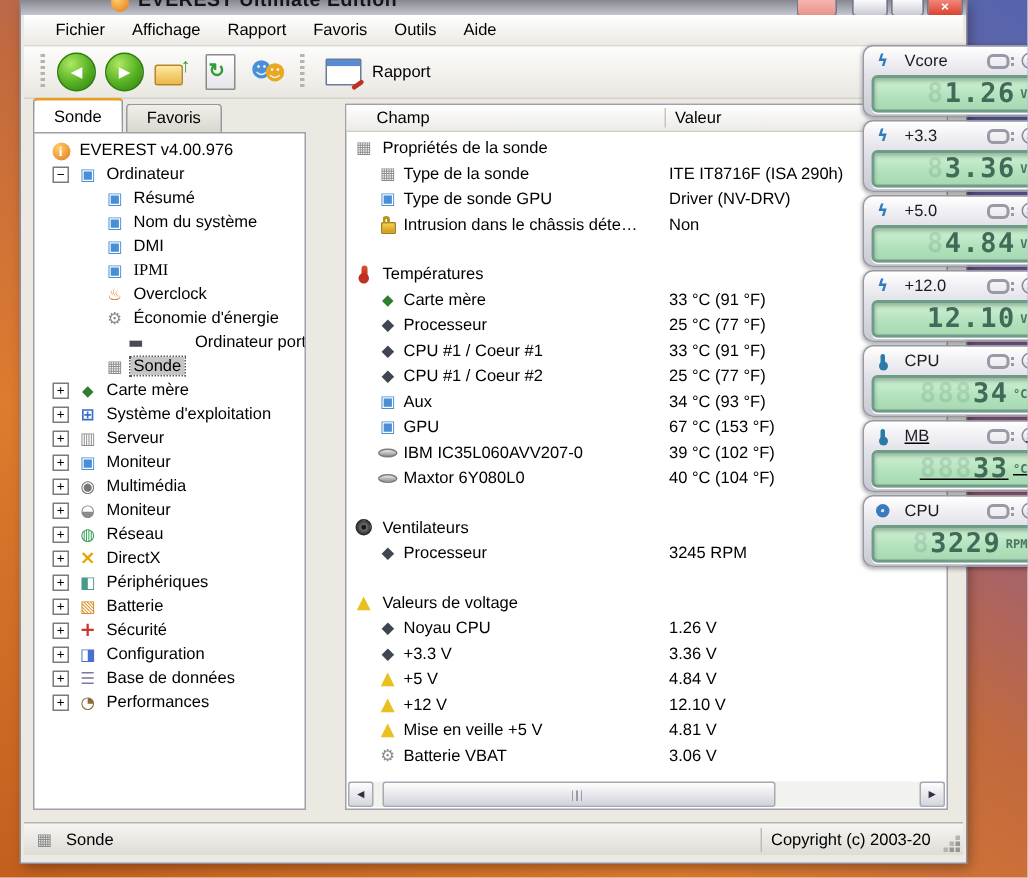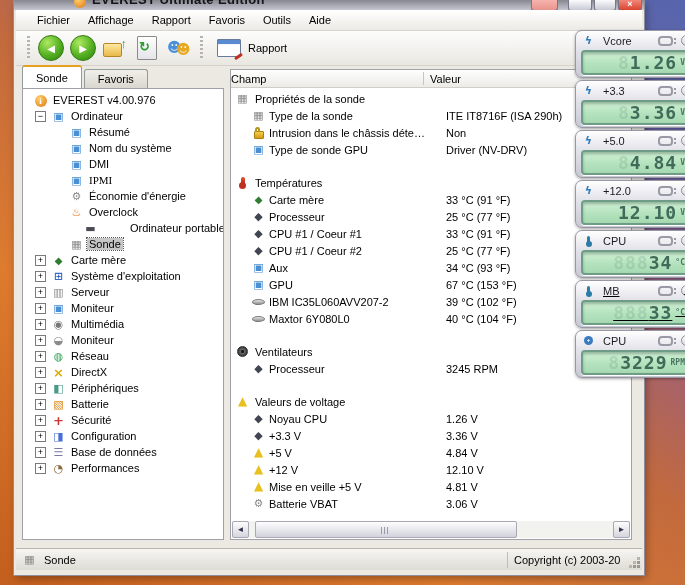--- a/index.html
+++ b/index.html
@@ -49,33 +49,33 @@
   .rapport-btn{display:flex;align-items:center;gap:7px;padding:3px 9px;border-radius:3px}
   .ico-report{position:relative;width:22px;height:16px;border:1px solid #6a7a9a;border-radius:1px;
     background:linear-gradient(#eef3ff 0 5px,#fff 5px);box-shadow:inset 0 4px 0 #5a8ad0}
   .ico-report::after{content:"";position:absolute;right:-3px;bottom:-2px;width:9px;height:3px;background:#c03020;border-radius:2px;transform:rotate(-35deg)}
   
   .tabs{position:absolute;left:8px;top:66px;height:22px;display:flex;align-items:flex-end}
   .tab{height:18px;padding:0 13px;display:flex;align-items:center;border:1px solid #919b9c;border-bottom:none;
     border-radius:3px 3px 0 0;margin-right:2px;background:linear-gradient(#f0efe9,#d9d7ce)}
   .tab.active{background:#fff;height:21px;border-top:2px solid #e8a020;font-weight:normal}
   
-  .tree-panel{position:absolute;left:8px;top:88px;width:202px;height:452px;background:#fff;
+  .tree-panel{position:absolute;left:8px;top:88px;width:182px;height:452px;background:#fff;
     border:1px solid #a0a0a8;box-sizing:border-box;overflow:hidden;padding-top:3px}
   .trow{display:flex;align-items:center;height:16px;white-space:nowrap}
   .exp{flex:0 0 9px;width:9px;height:9px;border:1px solid #7a7a7a;background:#fff;margin-right:5px;
     display:flex;align-items:center;justify-content:center;font-size:9px;line-height:7px;box-sizing:content-box}
   .tlabel{padding:0 2px}
   .tlabel.sel{background:#c6c6c6;outline:1px dotted #5a5a5a}
   
   .list-panel{position:absolute;left:216px;top:69px;width:402px;height:471px;background:#fff;
     border:1px solid #a0a0a8;box-sizing:border-box}
   .col-header{height:17px;display:flex;align-items:center;background:linear-gradient(#fefefe,#ecebe6);
     border-bottom:1px solid #d0cec6}
-  .col-champ{width:192px;padding-left:0}
+  .col-champ{width:192px;padding-left:20px}
   .col-div{width:1px;height:13px;background:#c8c6be;margin-right:0}
   .col-valeur{padding-left:6px}
   .lrows{padding-top:2px}
   .lrow{display:flex;align-items:center;height:17px;padding-left:4px;white-space:nowrap}
   .lrow .spacer{flex:0 0 16px}
   .lrow .llabel{width:159px;margin-right:18px;overflow:hidden;text-overflow:ellipsis}
   .lrow .lvalue{flex:1;overflow:hidden}
   .lgap{height:16px}
   .lhead{padding-left:2px}
   .hscroll{position:absolute;left:1px;right:1px;bottom:1px;height:17px;background:#f2f2ef;display:flex}
@@ -233,26 +233,26 @@
       </div>
       <div class="trow" style="padding-left: 46px;">
         <span class="ic ic-monitor"></span>
         <span class="tlabel">DMI</span>
       </div>
       <div class="trow" style="padding-left: 46px; font-family: Liberation Serif, serif;">
         <span class="ic ic-monitor"></span>
         <span class="tlabel">IPMI</span>
       </div>
       <div class="trow" style="padding-left: 46px;">
+        <span class="ic ic-flame"></span>
+        <span class="tlabel">Overclock</span>
+      </div>
+      <div class="trow" style="padding-left: 46px;">
         <span class="ic ic-gears"></span>
         <span class="tlabel">Économie d'énergie</span>
-      </div>
-      <div class="trow" style="padding-left: 46px;">
-        <span class="ic ic-flame"></span>
-        <span class="tlabel">Overclock</span>
       </div>
       <div class="trow" style="padding-left: 60px; gap: 27px;">
         <span class="ic ic-laptop"></span>
         <span class="tlabel">Ordinateur portable</span>
       </div>
       <div class="trow" style="padding-left: 46px;">
         <span class="ic ic-chip"></span>
         <span class="tlabel sel">Sonde</span>
       </div>
       <div class="trow" style="padding-left: 12px;">
@@ -339,30 +339,30 @@
           <span class="lhead">Propriétés de la sonde</span>
         </div>
         <div class="lrow">
           <span class="spacer"></span>
           <span class="ic ic-chip"></span>
           <span class="llabel">Type de la sonde</span>
           <span class="lvalue">ITE IT8716F  (ISA 290h)</span>
         </div>
         <div class="lrow">
           <span class="spacer"></span>
+          <span class="ic ic-monitor"></span>
+          <span class="llabel">Type de sonde GPU</span>
+          <span class="lvalue">Driver  (NV-DRV)</span>
+        </div>
+        <div class="lrow">
+          <span class="spacer"></span>
           <span class="ic ic-lock"></span>
           <span class="llabel">Intrusion dans le châssis détec...</span>
           <span class="lvalue">Non</span>
         </div>
-        <div class="lrow">
-          <span class="spacer"></span>
-          <span class="ic ic-monitor"></span>
-          <span class="llabel">Type de sonde GPU</span>
-          <span class="lvalue">Driver  (NV-DRV)</span>
-        </div>
         <div class="lgap"></div>
         <div class="lrow">
           <span class="ic ic-thermo"></span>
           <span class="lhead">Températures</span>
         </div>
         <div class="lrow">
           <span class="spacer"></span>
           <span class="ic ic-mobo"></span>
           <span class="llabel">Carte mère</span>
           <span class="lvalue">33 °C  (91 °F)</span>
@@ -393,21 +393,21 @@
         </div>
         <div class="lrow">
           <span class="spacer"></span>
           <span class="ic ic-monitor"></span>
           <span class="llabel">GPU</span>
           <span class="lvalue">67 °C  (153 °F)</span>
         </div>
         <div class="lrow">
           <span class="spacer"></span>
           <span class="ic ic-disk"></span>
-          <span class="llabel">IBM IC35L060AVV207-2</span>
+          <span class="llabel">IBM IC35L060AVV207-0</span>
           <span class="lvalue">39 °C  (102 °F)</span>
         </div>
         <div class="lrow">
           <span class="spacer"></span>
           <span class="ic ic-disk"></span>
           <span class="llabel">Maxtor 6Y080L0</span>
           <span class="lvalue">40 °C  (104 °F)</span>
         </div>
         <div class="lgap"></div>
         <div class="lrow">

